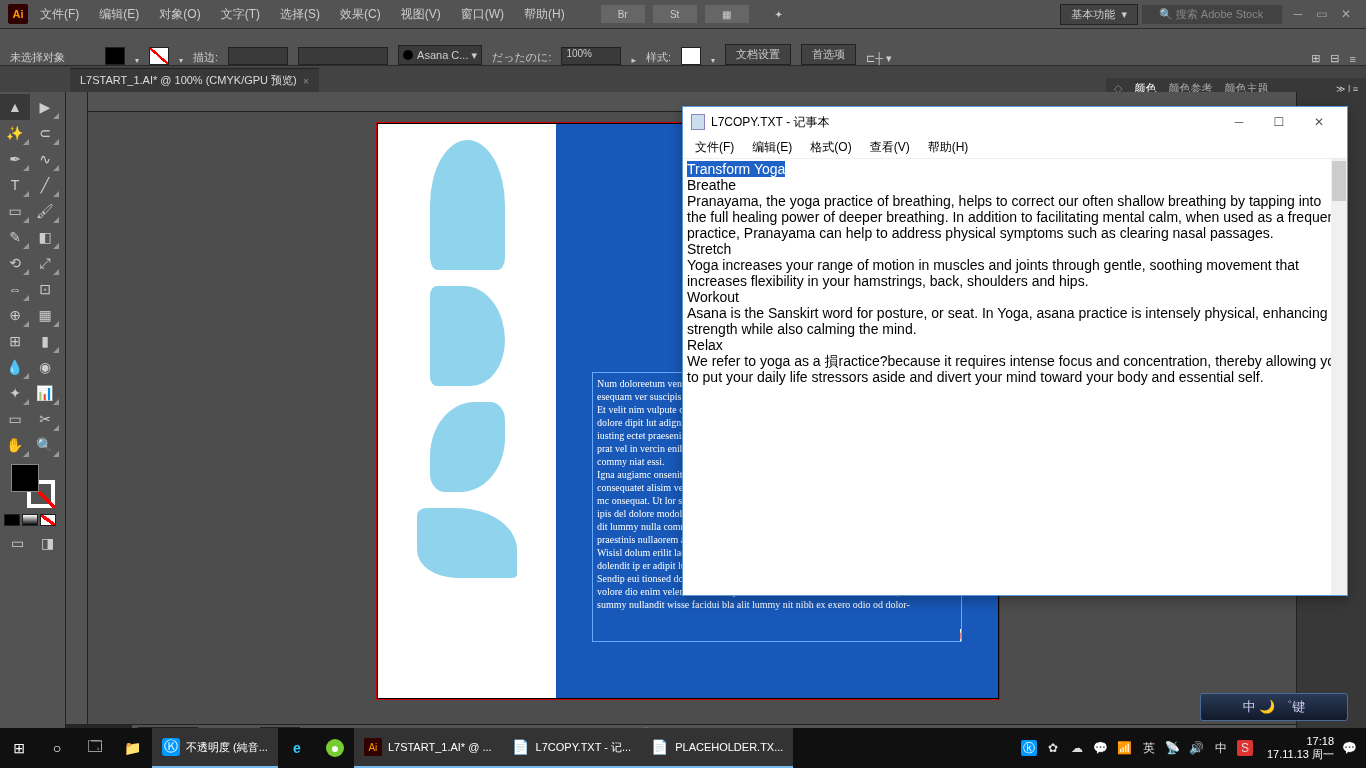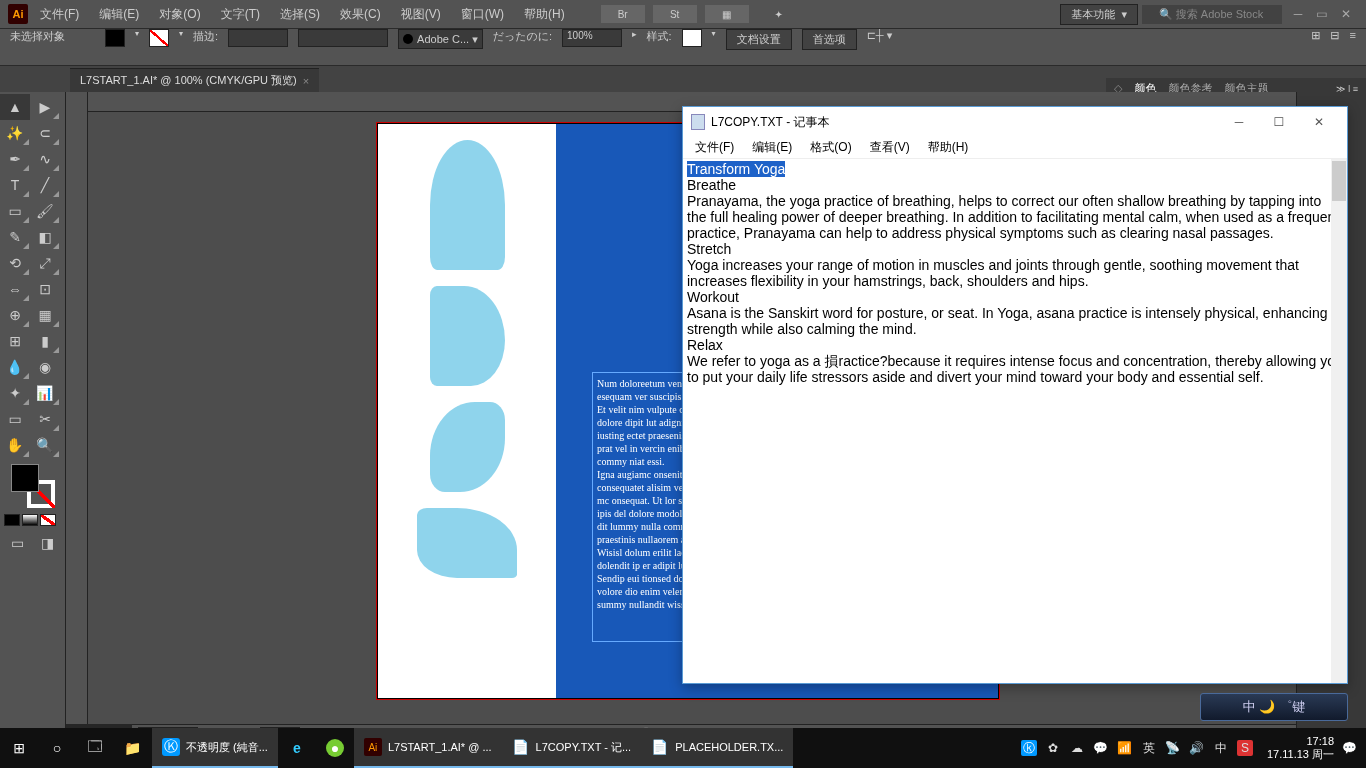--- a/index.html
+++ b/index.html
@@ -10,21 +10,21 @@
 .ai-logo { width: 20px; height: 20px; background: #310000; color: #f90; font-weight: bold; display: flex; align-items: center; justify-content: center; font-size: 11px; border-radius: 2px; }
 .menu-item { padding: 4px 8px; font-size: 12px; cursor: pointer; }
 .menu-spacer { flex: 1; }
 .menu-icon { width: 44px; height: 18px; background: #666; margin: 0 2px; display: flex; align-items: center; justify-content: center; font-size: 10px; }
 .workspace-dd { background: #424242; padding: 2px 10px; border: 1px solid #222; font-size: 11px; }
 .search-stock { background: #424242; padding: 2px 17px; width: 140px; font-size: 11px; color: #888; }
 .win-ctrl { display: flex; gap: 0; }
 .win-btn { width: 24px; height: 18px; display: flex; align-items: center; justify-content: center; color: #aaa; }
 
 
-.controlbar { height: 38px; background: #535353; border-top: 1px solid #2a2a2a; border-bottom: 1px solid #2a2a2a; display: flex; align-items: flex-start; padding: 0 10px; gap: 10px; font-size: 11px; }
+.controlbar { height: 38px; background: #535353; border-top: 1px solid #2a2a2a; border-bottom: 1px solid #2a2a2a; display: flex; align-items: flex-end; padding: 0 10px; gap: 10px; font-size: 11px; }
 .ctrl-label { color: #ccc; }
 .ctrl-swatch { width: 20px; height: 18px; border: 1px solid #222; }
 .ctrl-dd { width: 60px; height: 18px; background: #3a3a3a; border: 1px solid #222; color: #ccc; font-size: 10px; padding: 0 4px; }
 .ctrl-swatch.black { background: #000; }
 .ctrl-swatch.none { background: #fff; position: relative; }
 .ctrl-swatch.none::after { content: ''; position: absolute; inset: 0; background: linear-gradient(to top right, transparent 45%, red 45%, red 55%, transparent 55%); }
 .ctrl-btn { padding: 2px 10px; background: #424242; border: 1px solid #222; }
 
 
 .doctab-row { height: 26px; background: #434343; display: flex; align-items: flex-end; padding-left: 70px; }
@@ -68,21 +68,21 @@
 .rightstrip { width: 70px; background: #383838; border-left: 1px solid #222; }
 .rightpanels { position: absolute; right: 0; top: 78px; width: 260px; height: 22px; background: #383838; display: flex; align-items: center; padding: 0 8px; gap: 12px; font-size: 11px; border-bottom: 1px solid #222; }
 .rp-tab { color: #aaa; }
 .rp-tab.a { color: #fff; }
 
 
 .status { position: absolute; left: 66px; right: 0; bottom: 0; height: 18px; background: #535353; border-top: 1px solid #222; display: flex; align-items: center; padding: 0 6px; gap: 10px; font-size: 10px; }
 .zoom-dd { width: 60px; background: #3a3a3a; border: 1px solid #222; padding: 0 4px; }
 
 
-.notepad { position: absolute; left: 682px; top: 106px; width: 666px; height: 578px; background: #fff; border: 1px solid #5a9bd5; display: flex; flex-direction: column; box-shadow: 0 4px 12px rgba(0,0,0,.3); }
+.notepad { position: absolute; left: 682px; top: 106px; width: 666px; height: 490px; background: #fff; border: 1px solid #5a9bd5; display: flex; flex-direction: column; box-shadow: 0 4px 12px rgba(0,0,0,.3); }
 .np-title { height: 30px; background: #fff; display: flex; align-items: center; padding: 0 8px; font-size: 12px; color: #000; }
 .np-ticon { width: 14px; height: 16px; background: #cde; border: 1px solid #88b; margin-right: 6px; }
 .np-winc { margin-left: auto; display: flex; }
 .np-wb { width: 40px; height: 28px; display: flex; align-items: center; justify-content: center; color: #555; }
 .np-menu { height: 22px; display: flex; align-items: center; padding: 0 4px; gap: 2px; color: #000; font-size: 12px; border-bottom: 1px solid #eee; }
 .np-mi { padding: 2px 8px; }
 .np-body { flex: 1; padding: 2px 4px; font-family: "NSimSun","SimSun", monospace; font-size: 14px; line-height: 16px; color: #000; white-space: pre-wrap; overflow: hidden; position: relative; }
 .np-body .hl { background: #1e62c8; color: #fff; }
 .np-scroll { position: absolute; right: 0; top: 52px; bottom: 0; width: 16px; background: #f0f0f0; }
 .np-scroll .thumb { width: 14px; height: 40px; background: #ccc; margin: 2px auto; }
@@ -133,21 +133,21 @@
   <div style="width:20px"></div>
   <div class="ctrl-swatch black"></div>
     <span style="font-size:8px">▾</span>
   <div class="ctrl-swatch none"></div>
     <span style="font-size:8px">▾</span>
   <span class="ctrl-label">描边:</span>
   <input class="ctrl-dd" style="">
   <div class="ctrl-dd" style="width:90px"></div>
   <div style="display:flex;align-items:center;background:#3a3a3a;border:1px solid #222;padding:0 4px;height:20px">
     <span style="width:10px;height:10px;background:#000;border-radius:50%;margin-right:4px"></span>
-    <span>Adobe C...</span>&nbsp;▾
+    <span>Asana C...</span>&nbsp;▾
   </div>
   <span class="ctrl-label">だったのに:</span>
   <div class="ctrl-dd">100%</div>
   <span style="font-size:9px">▸</span>
   <span class="ctrl-label">样式:</span>
   <div class="ctrl-swatch" style="background:#fff"></div>
     <span style="font-size:8px">▾</span>
   <div class="ctrl-btn">文档设置</div>
   <div class="ctrl-btn">首选项</div>
   <span>⊏┼ ▾</span>

